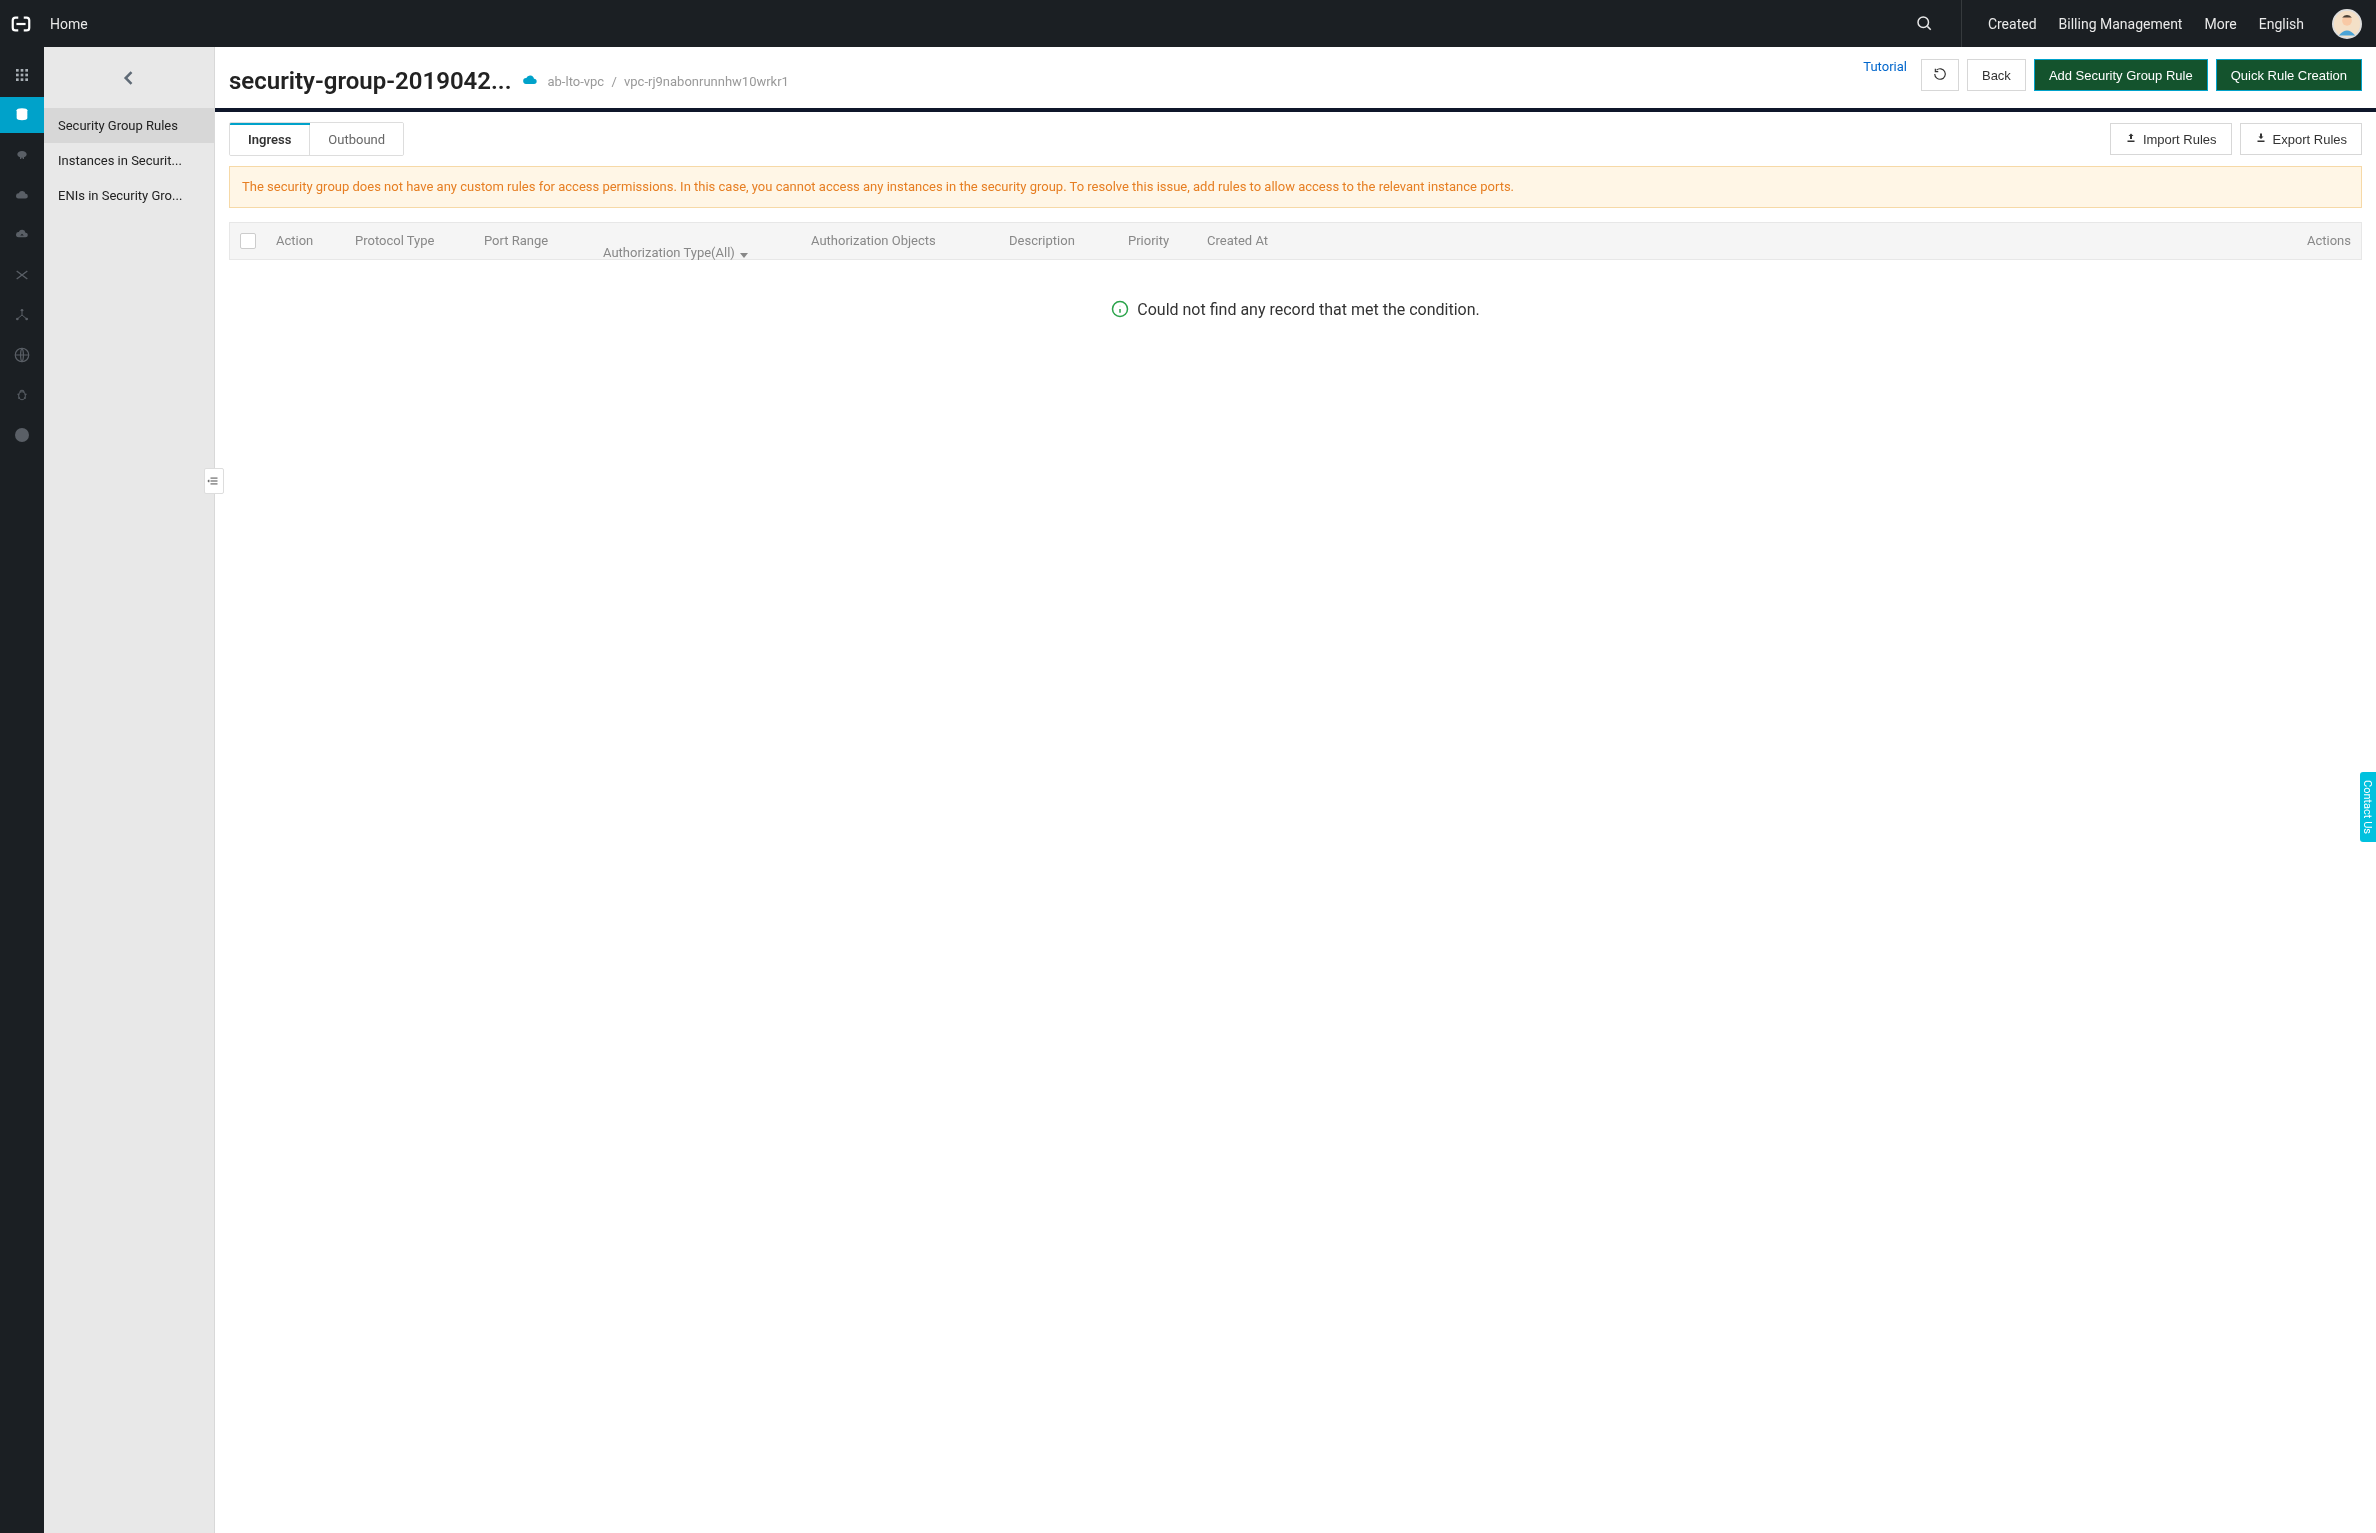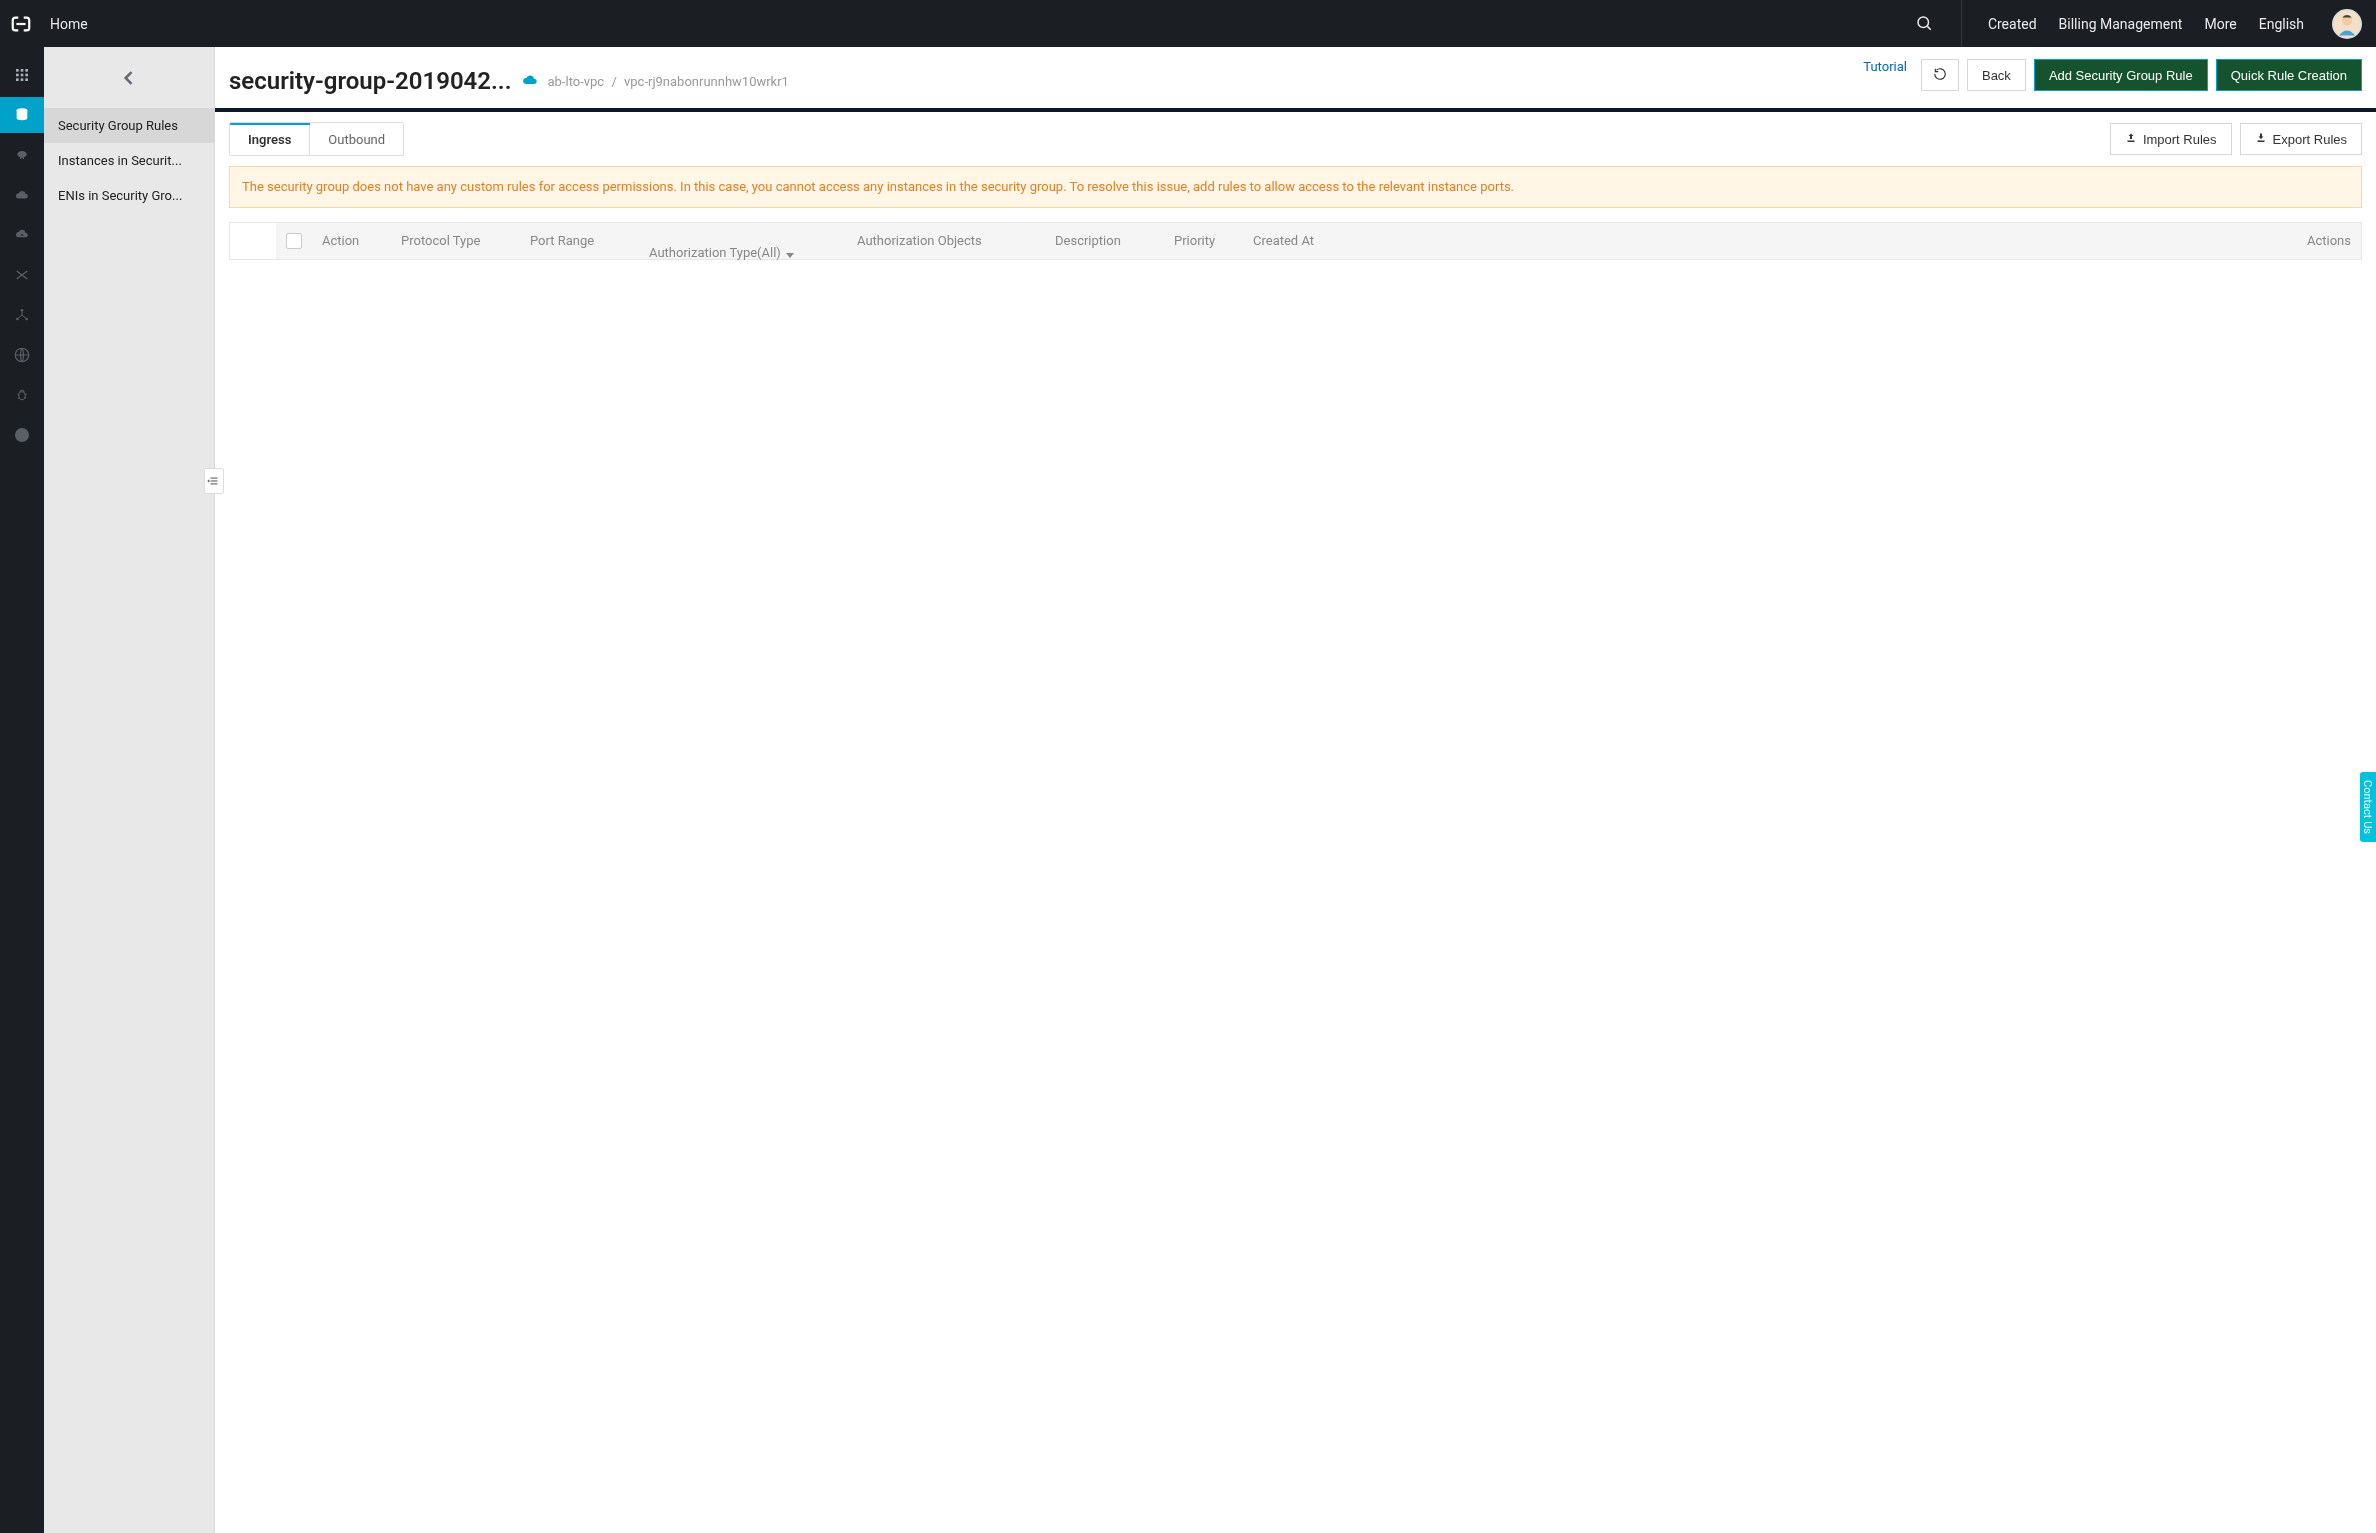--- a/index.html
+++ b/index.html
@@ -58,21 +58,21 @@
 .tab:last-child { border-right: none; }
 .tab.active { color: #333; background: #fff; position: relative; font-weight: 600; }
 .tab.active::before { content: ""; position: absolute; left: -1px; right: -1px; top: -1px; height: 3px; background: #00a2ca; }
 .tabs-spacer { flex: 1; }
 .toolbar-right { display: flex; gap: 8px; }
 
 
 .alert { margin: 10px 14px 0 14px; border: 1px solid #f6d9a7; background: #fff6e6; color: #e67e22; font-size: 13px; padding: 10px 12px; line-height: 1.5; }
 
 
-.tbl { margin: 14px 14px 0 14px; border: 1px solid #e7e7e7; padding-left: 46px; }
+.tbl { margin: 14px 14px 0 14px; border: 1px solid #e7e7e7; }
 .thead { background: #f5f5f5; display: flex; align-items: center; height: 36px; font-size: 13px; color: #888; padding: 0 10px; gap: 10px; }
 .thead .cb { width: 16px; height: 16px; border: 1px solid #ccc; border-radius: 2px; display: inline-block; cursor: pointer; background: #fff; flex-shrink: 0; }
 .th { white-space: nowrap; display: flex; align-items: center; gap: 4px; }
 .th.action { width: 69px; margin-left: 10px; }
 .th.protocol { width: 119px; }
 .th.port { width: 109px; }
 .th.auth-type { width: 198px; margin-top: 24px; }
 .th.auth-obj { width: 188px; }
 .th.desc { width: 109px; }
 .th.priority { width: 69px; }
@@ -299,18 +299,28 @@
           </span>
         </span>
         <span class="th auth-obj">Authorization Objects</span>
         <span class="th desc">Description</span>
         <span class="th priority">Priority</span>
         <span class="th created">Created At</span>
         <span class="th actions">Actions</span>
       </div>
     </div>
 
+    <div class="empty">
+      <span class="empty-icon">
+        <svg viewBox="0 0 24 24" width="18" height="18" fill="none" stroke="currentColor" stroke-width="2">
+            <circle cx="12" cy="12" r="10"></circle>
+            <circle cx="12" cy="8" r="0.5" fill="currentColor" stroke="none"></circle>
+            <path d="M11 12h2v5h-2z" fill="currentColor" stroke="none"></path>
+          </svg>
+      </span>
+      <span>Could not find any record that met the condition.</span>
+    </div>
 
   </div>
 </div>
 
 <div class="contact-us">Contact Us</div>
 
 
 </body></html>

